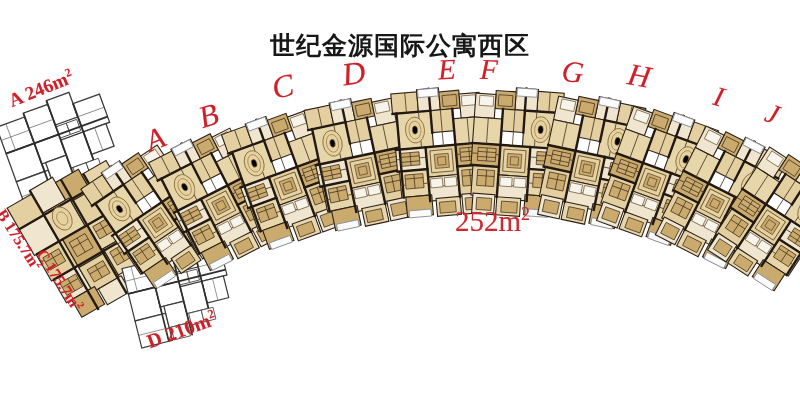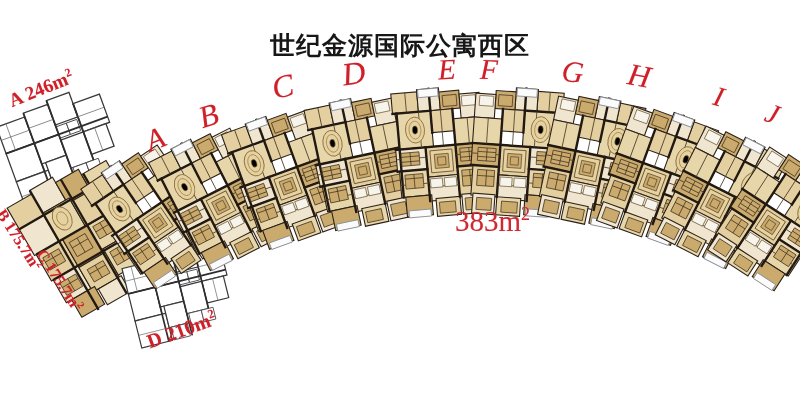--- a/index.html
+++ b/index.html
@@ -353,16 +353,16 @@
 
   <div class="area" style="left:48px;top:246px;font-size:16px;transform:rotate(57deg);transform-origin:left top;">
     <span>C 175.7</span><span>m</span><span class="sup">2</span>
   </div>
 
   <div class="area" style="left:144px;top:332px;font-size:20px;transform:rotate(-20deg);transform-origin:left top;">
     <span>D 210</span><span>m</span><span class="sup">2</span>
   </div>
 
   <div class="area area-center" style="left:455px;top:205px;">
-    <span>383</span><span>m</span><span class="sup">2</span>
+    <span>252</span><span>m</span><span class="sup">2</span>
   </div>
 
 </div>
 
 </body></html>

